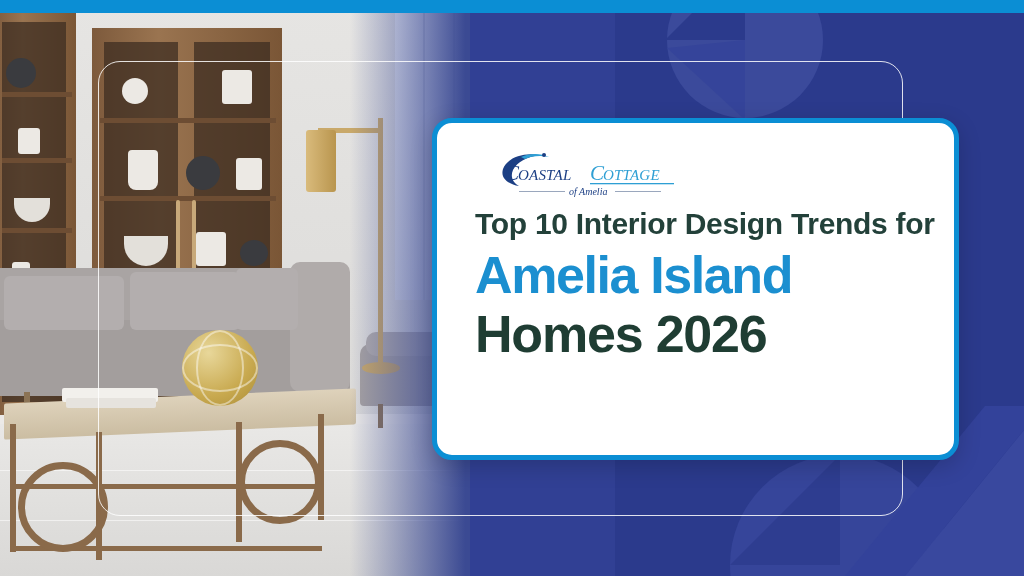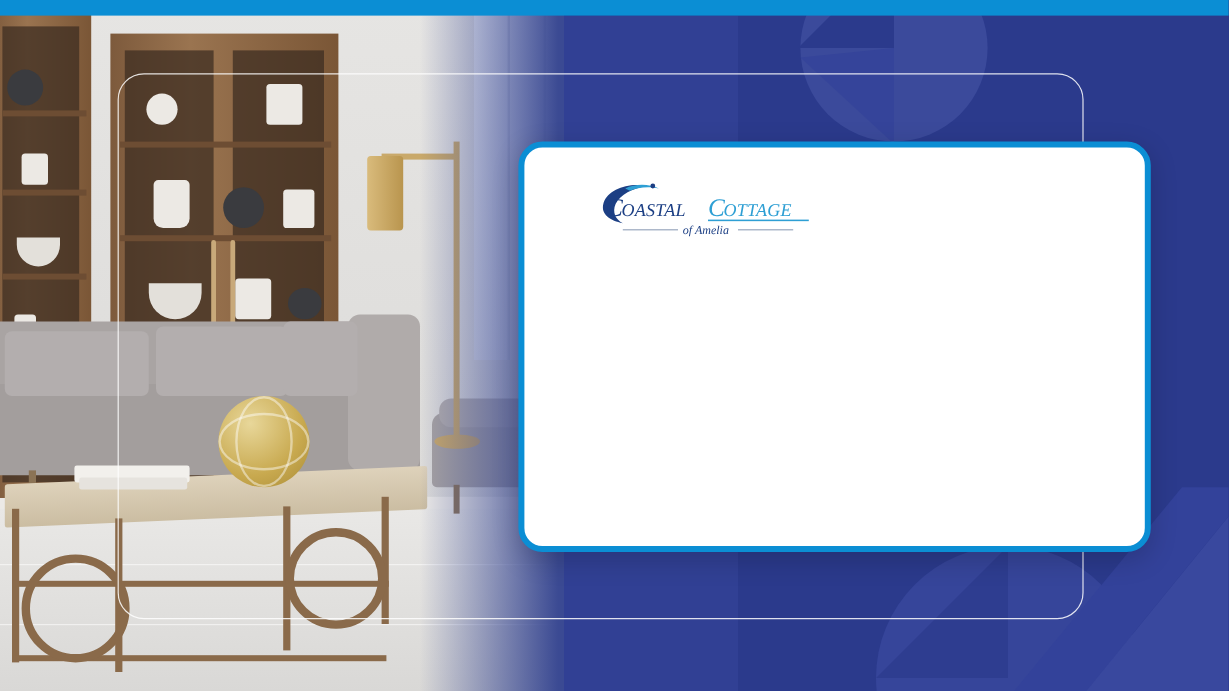--- a/index.html
+++ b/index.html
@@ -244,15 +244,20 @@
         <text x="106" y="31" font-family="Liberation Serif, serif" font-size="15" font-style="italic" letter-spacing="0.2" fill="#2e9fd4">OTTAGE</text>
 
         <rect x="93" y="34" width="84" height="1.3" fill="#2e9fd4"></rect>
 
         <rect x="22" y="42" width="46" height="1" fill="#9aa7bd"></rect>
         <rect x="118" y="42" width="46" height="1" fill="#9aa7bd"></rect>
         <text x="72" y="46" font-family="Liberation Serif, serif" font-size="10" font-style="italic" fill="#1c3f84">of Amelia</text>
       </svg>
     </div>
 
+    <div class="headline">
+      <div class="line1">Top 10 Interior Design Trends for</div>
+      <div class="line2">Amelia Island</div>
+      <div class="line3">Homes 2026</div>
+    </div>
 
   </div>
 </div>
 
 </body></html>

